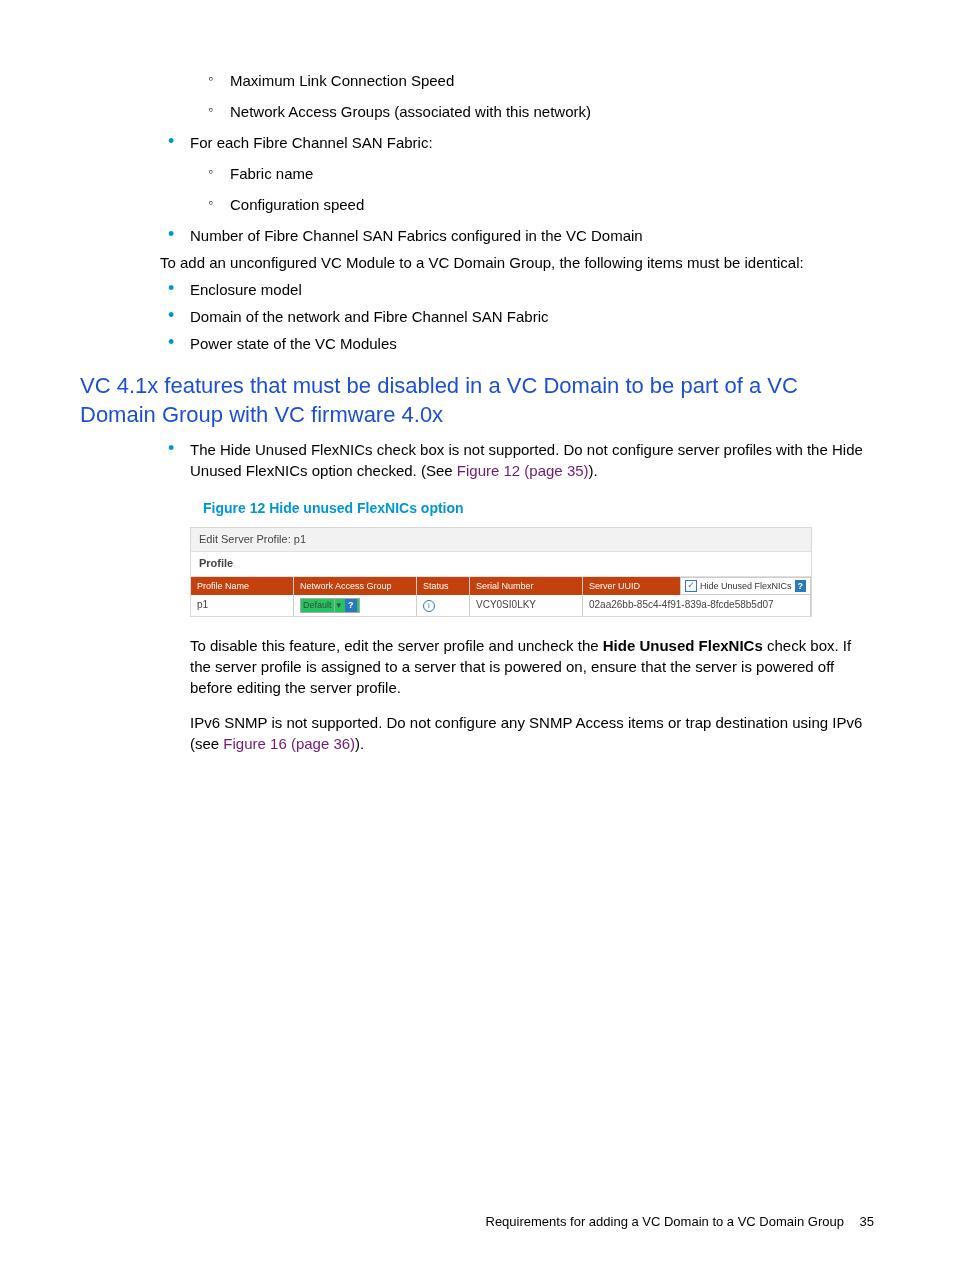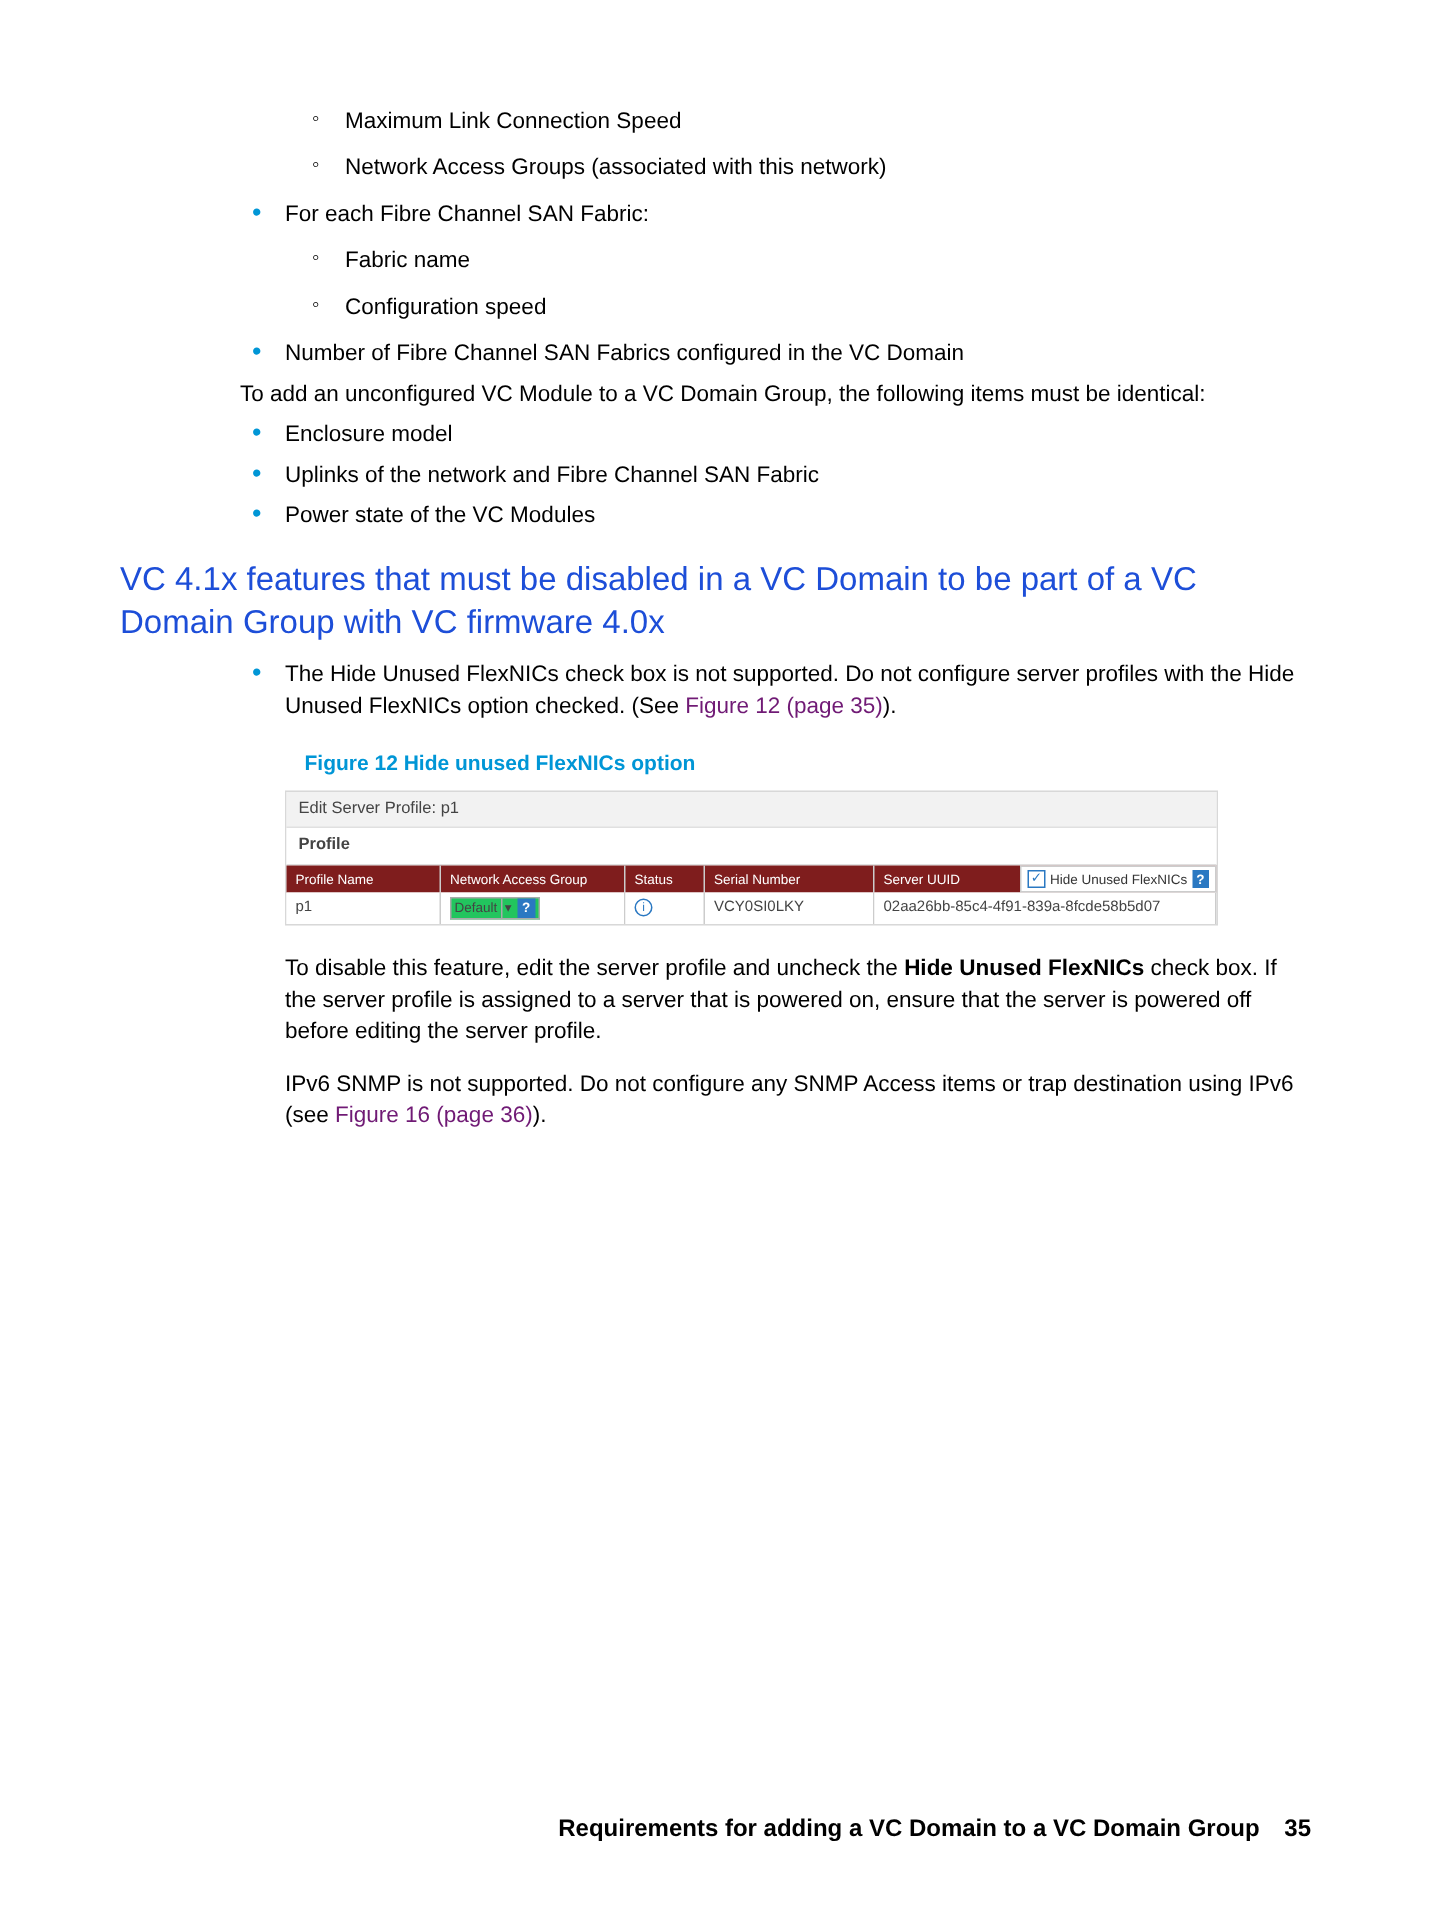--- a/index.html
+++ b/index.html
@@ -92,21 +92,21 @@
     font-size: 11px;
     font-weight: bold;
     background: #fff;
     border-bottom: 1px solid #e0e0e0;
   }
   .fig12 .row {
     display: flex;
     align-items: stretch;
   }
   .fig12 .hdr {
-    background: #7f1d1d;
+    background: #c2410c;
     color: #fff;
     font-size: 9px;
   }
   .fig12 .cell {
     padding: 3px 6px;
     border-right: 1px solid #ccc;
   }
   .c-name { width: 90px; }
   .c-nag  { width: 110px; }
   .c-stat { width: 40px; }
@@ -134,23 +134,22 @@
     color:#2a78c2;font-size:9px;line-height:1;
   }
   .fig12 .hide-box .q2 {
     background:#2a78c2;color:#fff;padding:0 3px;font-weight:bold;
   }
   .fig12 .tablewrap { position:relative; }
   .footer {
     position: absolute;
     bottom: 40px;
     right: 80px;
-    font-size: 16px;
+    font-size: 13px;
     color: #000;
-    font-weight: bold;
   }
   .footer .pn { margin-left: 12px; }
   .after-fig {
     margin: 18px 0 6px 110px;
   }
 </style>
 <style>.l1 > li[style]::before{content:none;}</style></head>
 <body>
 
 <div class="page">
@@ -169,21 +168,21 @@
         <li>Configuration speed</li>
       </ul>
     </li>
     <li>Number of Fibre Channel SAN Fabrics configured in the VC Domain</li>
   </ul>
 
   <div class="para-indent">To add an unconfigured VC Module to a VC Domain Group, the following items must be identical:</div>
 
   <ul class="l1">
     <li>Enclosure model</li>
-    <li>Uplinks of the network and Fibre Channel SAN Fabric</li>
+    <li>Domain of the network and Fibre Channel SAN Fabric</li>
     <li>Power state of the VC Modules</li>
   </ul>
 
   <h2 class="section">VC 4.1x features that must be disabled in a VC Domain to be part of a VC Domain Group with VC firmware 4.0x</h2>
 
   <ul class="l1">
     <li>
       <span>The Hide Unused FlexNICs check box is not supported. Do not configure server profiles with the Hide Unused FlexNICs option checked. (See </span><span class="link">Figure 12 (page 35)</span><span>).</span>
 
       <div class="fig-caption" style="margin-left:13px;">Figure 12 Hide unused FlexNICs option</div>

